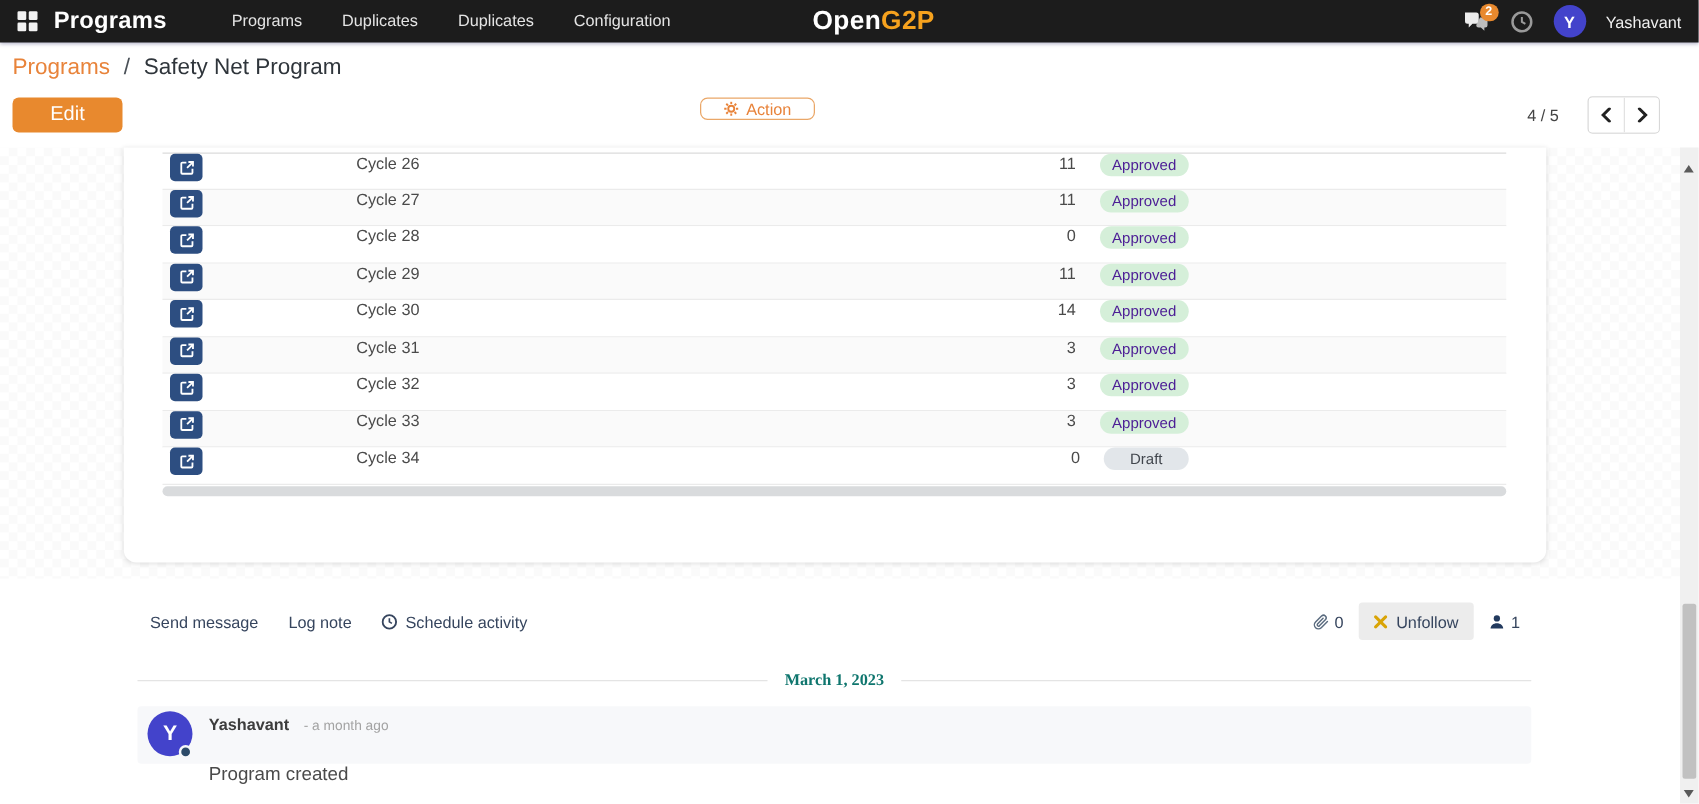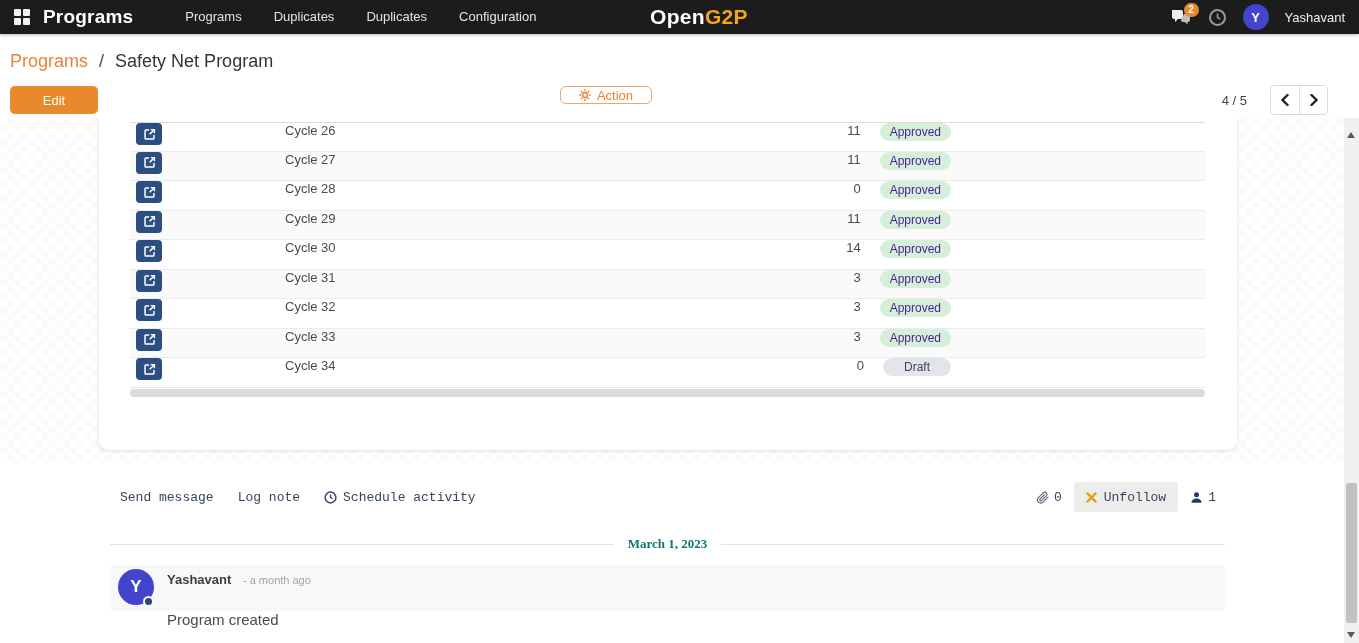--- a/index.html
+++ b/index.html
@@ -27,28 +27,28 @@
   .chat-wrap { position:relative; width:22px; height:20px; }
   .chat-badge { position:absolute; top:-4px; right:-7px; min-width:15px; height:14px;
                 background:#e8892e; color:#fff; font-size:10px; font-weight:bold;
                 border-radius:8px; text-align:center; line-height:14px; padding:0 3px; }
   .avatar-sm { width:26px; height:26px; border-radius:50%; background:#4343cb;
                color:#fff; font-size:13px; font-weight:bold; display:flex;
                align-items:center; justify-content:center; }
   .user-name { font-size:13px; color:#f0f0f0; }
 
   
-  .control-panel { position:absolute; top:34px; left:0; width:1344px; height:84px;
+  .control-panel { position:absolute; top:26px; left:0; width:1344px; height:84px;
                    background:#fff; z-index:20; }
   .breadcrumb { position:absolute; left:10px; top:17px; font-size:18px; color:#2f353b; }
   .breadcrumb .parent { color:#e8833a; cursor:pointer; }
   .breadcrumb .sep { color:#495057; margin:0 6px; }
   .btn-edit { position:absolute; left:10px; top:52px; width:88px; height:28px;
               background:#e8892e; border:none; border-radius:5px; color:#fff;
-              font-size:13px; font-family:inherit; cursor:pointer; }
+              font-size:16px; font-family:inherit; cursor:pointer; }
   .btn-action { position:absolute; left:560px; top:52px; width:92px; height:18px;
                 background:#fff; border:1px solid #eaa768; border-radius:6px;
                 color:#e8833a; font-size:13px; font-family:inherit; cursor:pointer;
                 display:flex; align-items:center; justify-content:center; gap:6px; }
   .pager { position:absolute; right:97px; top:59px; font-size:13px; color:#444; }
   .pager-nav { position:absolute; right:16px; top:51px; display:flex; height:30px;
                border:1px solid #d8d8d8; border-radius:4px; overflow:hidden; background:#fff; }
   .pager-btn { width:28px; height:28px; border:none; background:#fff; cursor:pointer;
                display:flex; align-items:center; justify-content:center; }
   .pager-btn + .pager-btn { border-left:1px solid #e2e2e2; }
@@ -75,21 +75,21 @@
            padding:2px 10px; border-radius:10px; }
   .badge-approved { background:#d5efd9; color:#4c1d95; }
   .badge-draft { background:#e2e6ea; color:#41464d; }
   .row .tail { flex:0 0 246px; }
   .h-scrollbar { position:absolute; left:31px; top:271px; width:1075px; height:8px;
                  background:#d9dbdd; border-radius:4px; }
 
   
   .chatter { position:absolute; top:463px; left:0; width:1344px; height:180px; background:#fff; }
   .chatter-toolbar { position:absolute; top:19px; left:120px; right:128px;
-                     display:flex; height:30px;font-family:Liberation Mono, monospace; }
+                     display:flex; height:30px; }
   .chat-btn { background:none; border:none; font-family:inherit; font-size:13px;
               color:#36455e; cursor:pointer; margin-right:24px; display:flex;
               align-items:center; gap:6px; }
   .toolbar-right { margin-left:auto; display:flex; align-items:center; gap:12px; }
   .attach { display:flex; align-items:center; gap:4px; font-size:13px; color:#36455e; cursor:pointer; }
   .btn-unfollow { height:30px; padding:0 12px; background:#ececec; border:none;
                   border-radius:3px; font-family:inherit; font-size:13px; color:#36455e;
                   cursor:pointer; display:flex; align-items:center; gap:7px; }
   .followers { display:flex; align-items:center; gap:5px; font-size:13px; color:#36455e; cursor:pointer; }
   .date-sep { position:absolute; top:73px; left:110px; width:1115px; display:flex;

